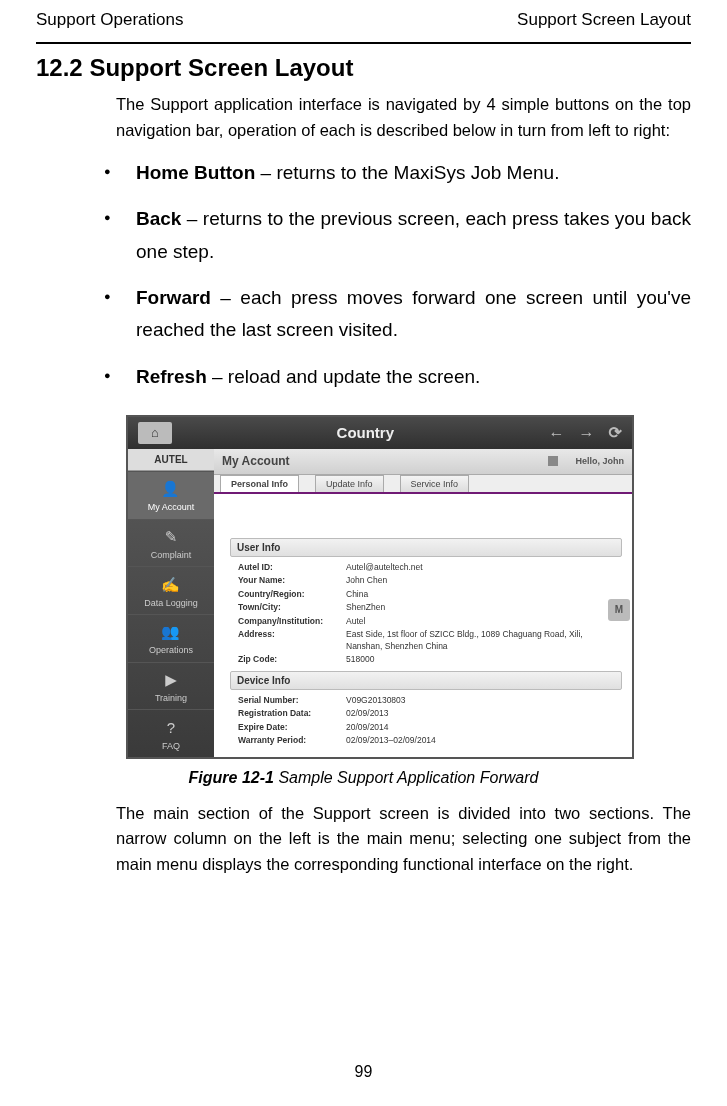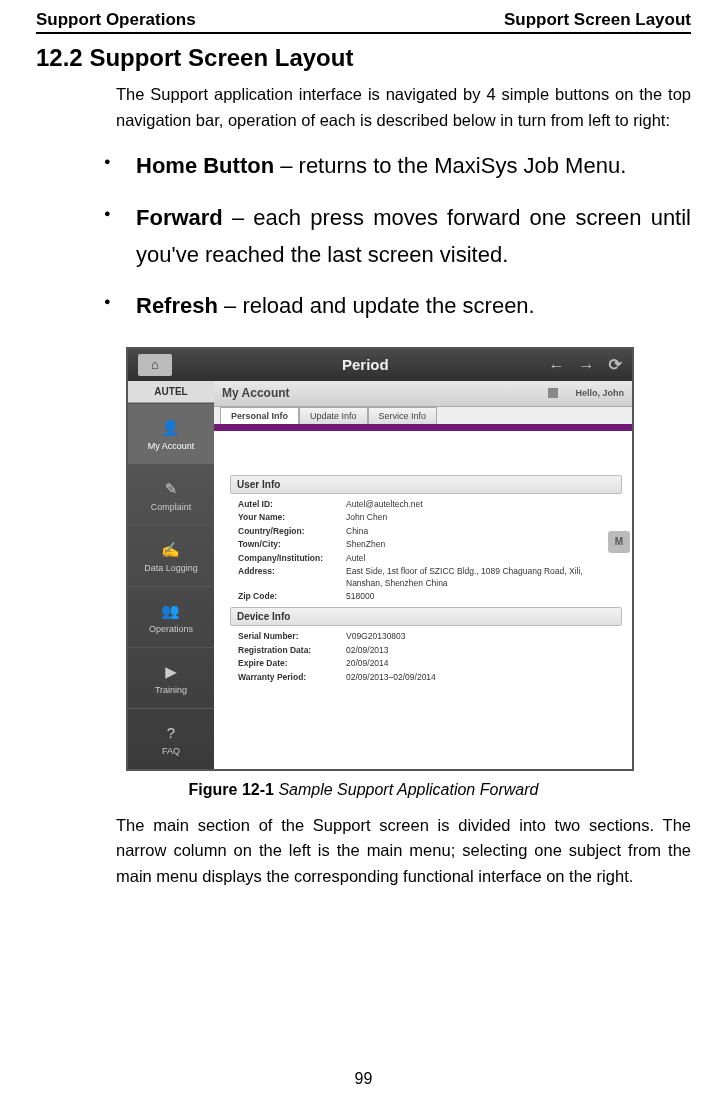--- a/index.html
+++ b/index.html
@@ -9,24 +9,24 @@
     font-family: Arial, Helvetica, sans-serif;
     color: #000;
     position: relative;
     padding: 10px 36px 0 36px;
   }
 
   
   .page-header {
     display: flex;
     justify-content: space-between;
-    font-weight: bold;
+    font-weight: normal;
     font-size: 17px;
     border-bottom: 2px solid #000;
-    padding-bottom: 2px;
+    padding-bottom: 12px;
     margin-bottom: 10px;
     align-items: flex-end;
   }
 
   
   .section-heading {
     font-weight: bold;
     font-size: 24px;
     margin: 0 0 10px 0;
   }
@@ -38,21 +38,21 @@
     margin: 0 0 14px 80px;
   }
 
   ul.feature-list {
     list-style: none;
     margin-left: 64px;
   }
   ul.feature-list li {
     position: relative;
     padding-left: 36px;
-    font-size: 22px;
+    font-size: 19px;
     line-height: 1.7;
     text-align: justify;
     margin-bottom: 14px;
   }
   ul.feature-list li::before {
     content: "●";
     position: absolute;
     left: 4px;
     top: 0;
     font-size: 11px;
@@ -85,21 +85,21 @@
     margin: 0 10px;
     display:flex;align-items:center;justify-content:center;
     color:#333;font-size:13px;
   }
   .ui-topbar .title { flex:1; text-align:center; }
   .ui-topbar .navicons {
     display:flex; gap:14px; padding-right:10px;
     color:#bbb; font-size:16px;
   }
 
-  .ui-body { display:flex; height: 388px; background:#d9d9d9; }
+  .ui-body { display:flex; height: 308px; background:#d9d9d9; }
 
   
   .sidebar {
     width: 86px;
     background: linear-gradient(#5a5a5a,#3a3a3a);
     display:flex; flex-direction:column;
     font-size:9px; color:#ccc;
   }
   .brandbar {
     height:22px; background:#ddd;
@@ -129,23 +129,23 @@
     background:linear-gradient(#e8e8e8,#d0d0d0);
     border-bottom:1px solid #aaa;
     display:flex;align-items:center;justify-content:space-between;
     padding:0 8px;
     font-weight:bold;font-size:12px;color:#444;
   }
   .hello { font-size:9px; color:#555; display:flex;align-items:center;gap:17px;}
   .hello-ico{width:10px;height:10px;background:#888;}
 
   .tabs {
-    display:flex; gap:0;
+    display:flex; gap:16px;
     background:#eee;
-    border-bottom:7px solid #701a75;
+    border-bottom:2px solid #701a75;
     padding-left:6px;
   }
   .tab {
     padding:3px 10px;
     font-size:9px;
     background:linear-gradient(#f4f4f4,#dcdcdc);
     border:1px solid #aaa;
     border-bottom:none;
     color:#444;
   }
@@ -173,61 +173,64 @@
     display:flex;align-items:center;justify-content:center;
     font-size:10px;color:#555;font-weight:bold;
   }
   .content-pane{position:relative;}
 
   .fig-caption {
     text-align:center;
     font-size:16px;
     margin:10px 0 14px 0;
   }
-  .fig-caption .b { font-weight:bold; }
+  .fig-caption .b { font-weight:bold;font-style:italic; }
   .fig-caption .i { font-style:italic; }
 
   .page-number {
     position:absolute;
-    bottom:18px; left:0; right:0;
+    bottom:25px; left:0; right:0;
     text-align:center;
     font-size:16px;
   }
 </style>
 </head>
 <body>
 
 <div class="page-header">
   <span>Support Operations</span>
   <span>Support Screen Layout</span>
 </div>
 
 <div class="section-heading">12.2   Support Screen Layout</div>
 
 <p class="body-text">The Support application interface is navigated by 4 simple buttons on the top navigation bar, operation of each is described below in turn from left to right:</p>
 
 <ul class="feature-list">
   <li>
     <span class="bold">Home Button</span><span> – returns to the MaxiSys Job Menu.</span>
+  </li>
+  <li>
+    <span class="bold">Back</span><span> – returns to the previous screen, each press takes you back one step.</span>
   </li>
   <li>
     <span class="bold">Forward</span><span> – each press moves forward one screen until you've reached the last screen visited.</span>
   </li>
   <li>
     <span class="bold">Refresh</span><span> – reload and update the screen.</span>
   </li>
 </ul>
 
 <div class="figure-wrap">
 
   <div class="ui-topbar">
     <div class="home">
       <span>⌂</span>
     </div>
-    <div class="title">Period</div>
+    <div class="title">Country</div>
     <div class="navicons">
       <span>←</span>
       <span>→</span>
       <span>⟳</span>
     </div>
   </div>
 
   <div class="ui-body">
 
     <div class="sidebar">

